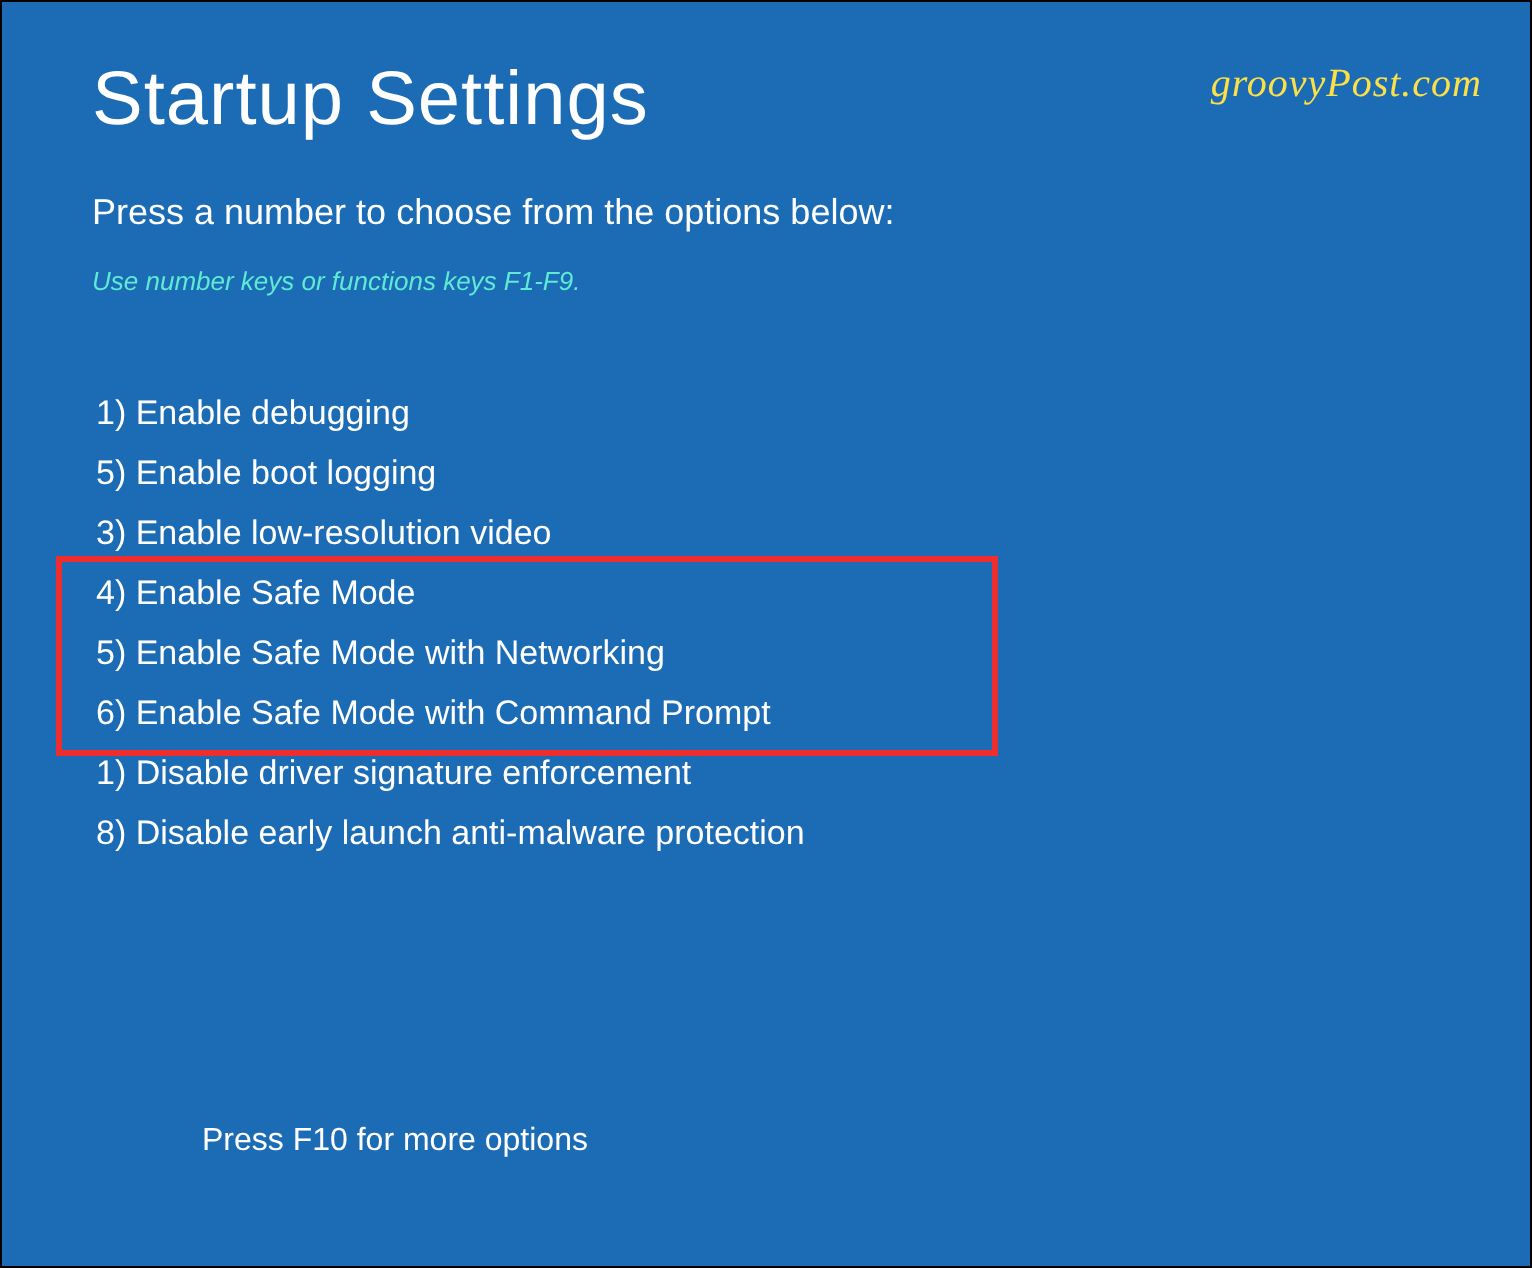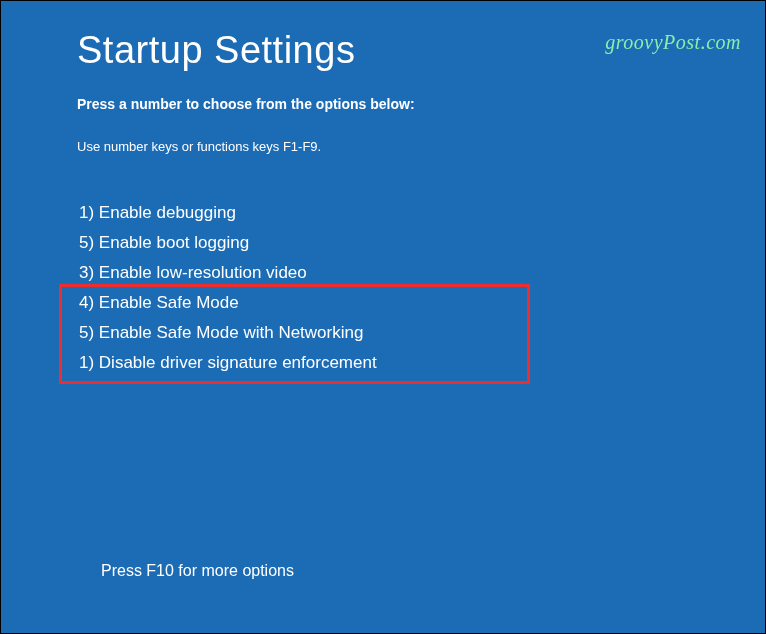--- a/index.html
+++ b/index.html
@@ -10,38 +10,39 @@
     body {
       width: 766px;
       height: 634px;
       background: #1b6bb5;
       font-family: "Segoe UI", "Segoe UI Light", Arial, sans-serif;
       color: #ffffff;
       position: relative;
       border: 1px solid #000;
     }
     .content {
-      padding: 28px 0 0 76px;
+      padding: 28px 0 0 45px;
     }
     .title {
       font-size: 38px;
       font-weight: 300;
       letter-spacing: 0.5px;
       margin-bottom: 24px;
     }
     .subtitle {
-      font-size: 14px;
-      font-weight: 700;
-      margin-bottom: 27px;
+      font-size: 18px;
+      font-weight: 400;
+      margin-bottom: 16px;
     }
     .hint {
       font-size: 13px;
       font-weight: 400;
-      color: #ffffff;
+      color: #5eead4;
       margin-bottom: 44px;
+      font-style: italic;
     }
     .options {
       position: relative;
       margin-top: 31px;
     }
     .option-item {
       font-size: 17px;
       font-weight: 400;
       line-height: 30px;
       padding-left: 2px;
@@ -64,40 +65,42 @@
       font-size: 16px;
       font-weight: 400;
       line-height: 28px;
     }
     .watermark {
       position: absolute;
       top: 30px;
       right: 24px;
       font-family: Georgia, "Times New Roman", serif;
       font-size: 20px;
-      color: #86efac;
+      color: #fde047;
       font-style: italic;
       letter-spacing: 0.5px;
     }
   </style>
 </head>
 <body>
 
 <div class="content">
   <h1 class="title">Startup Settings</h1>
   <div class="subtitle">Press a number to choose from the options below:</div>
   <div class="hint">Use number keys or functions keys F1-F9.</div>
 
   <div class="options">
     <div class="option-item">1) Enable debugging</div>
     <div class="option-item">5) Enable boot logging</div>
     <div class="option-item">3) Enable low-resolution video</div>
     <div class="option-item">4) Enable Safe Mode</div>
     <div class="option-item">5) Enable Safe Mode with Networking</div>
+    <div class="option-item">6) Enable Safe Mode with Command Prompt</div>
     <div class="option-item">1) Disable driver signature enforcement</div>
+    <div class="option-item">8) Disable early launch anti-malware protection</div>
     <div class="highlight-box"></div>
   </div>
 </div>
 
 <div class="footer">
   <div class="footer-line">Press F10 for more options</div>
 </div>
 
 <div class="watermark">groovyPost.com</div>
 

